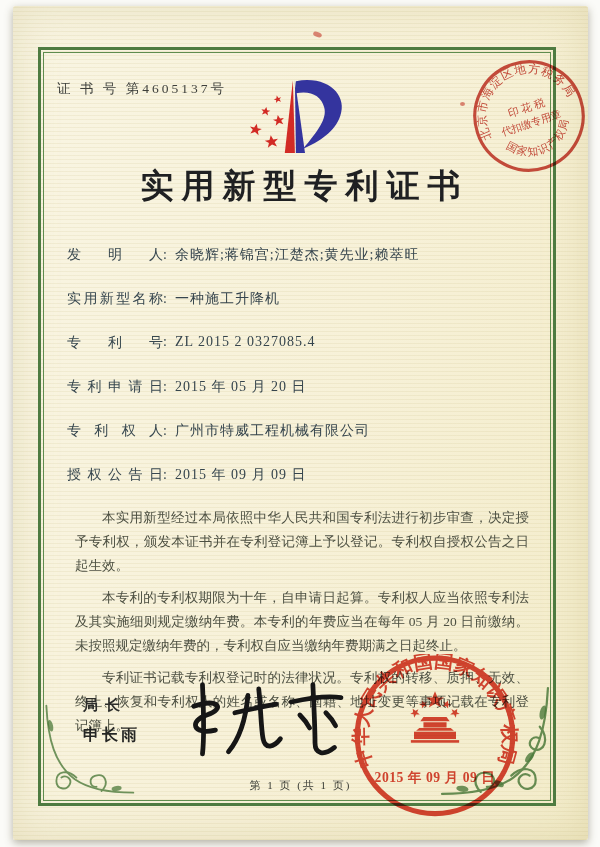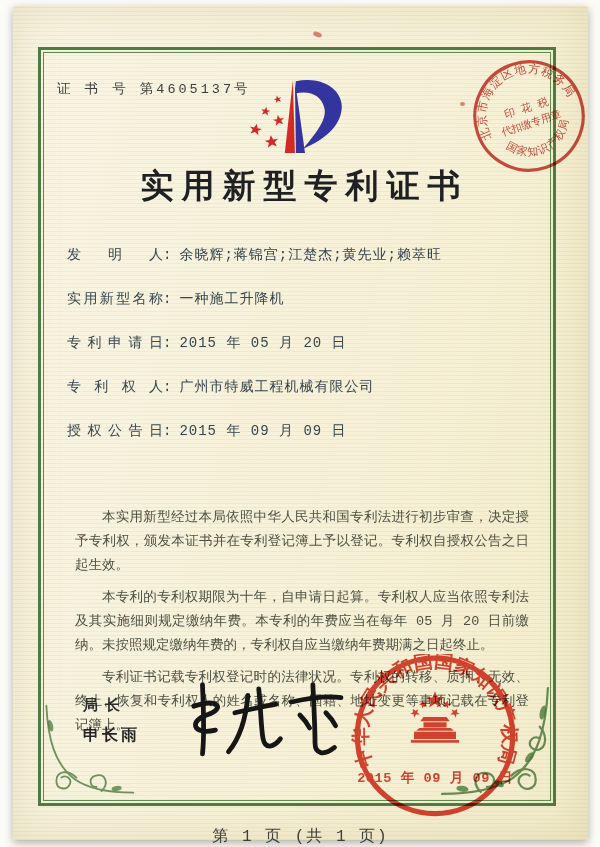--- a/index.html
+++ b/index.html
@@ -1,21 +1,21 @@
 <!DOCTYPE html>
 <html><head>
 <meta charset="utf-8">
 <style>
   html,body{margin:0;padding:0;}
   body{
     width:600px;height:847px;position:relative;overflow:hidden;
     background:#fbfbf8;
     font-family:"Liberation Serif","DejaVu Serif",serif;
   }
-  .photo{position:absolute;inset:0;font-family:Liberation Mono, monospace;}
+  .photo{position:absolute;inset:0;}
   .paper{
     position:absolute;left:13px;top:6px;width:575px;height:834px;
     background:
       repeating-linear-gradient(0deg, rgba(199,186,128,0.16) 0px, rgba(199,186,128,0.16) 1px, transparent 1px, transparent 4px),
       linear-gradient(105deg,#f9f5e3 0%,#f7f1d8 55%,#f3ecca 100%);
     box-shadow:0 3px 9px rgba(90,85,60,0.45), inset 0 0 46px rgba(188,172,108,0.28);
     border-radius:2px;
   }
   .frame-outer{
     position:absolute;left:25px;top:41px;width:512px;height:753px;
@@ -47,21 +47,21 @@
     position:absolute;left:54px;top:492px;width:470px;
     font-size:13.5px;line-height:24px;color:#4d5042;text-align:justify;
   }
   .paras p{margin:8px;text-indent:2em;}
   .signer-title{position:absolute;left:70px;top:690px;font-size:15px;letter-spacing:7px;color:#2d2e2c;font-weight:600;}
   .signer-name{position:absolute;left:70px;top:719px;font-size:16px;letter-spacing:3px;color:#252624;font-weight:700;}
   .signature{position:absolute;left:150px;top:670px;width:185px;height:92px;}
   .seal{position:absolute;left:338px;top:648px;width:168px;height:168px;opacity:0.93;mix-blend-mode:multiply;}
   .footer-page{
     position:absolute;left:0;top:772px;width:100%;text-align:center;
-    font-size:16px;letter-spacing:2px;color:#3c3e38;margin-top:48px;
+    font-size:11px;letter-spacing:2px;color:#3c3e38;
   }
   .flourish{position:absolute;width:112px;height:112px;}
   .flourish.br{right:36px;bottom:42px;}
   .flourish.bl{left:30px;bottom:44px;transform:scaleX(-1);width:92px;height:92px;}
   .speck{position:absolute;border-radius:50%;background:#c43a2c;opacity:.6;}
   .speck.s1{left:300px;top:26px;width:9px;height:5px;transform:rotate(20deg);}
   .speck.s2{left:447px;top:96px;width:5px;height:4px;}
 </style>
 </head>
 <body>
@@ -137,20 +137,23 @@
     </svg>
 
     <h1 class="title">实用新型专利证书</h1>
 
     <div class="fields">
       <div class="frow">
         <span class="flabel">发明人</span><span class="fcolon">:</span><span class="fvalue">余晓辉;蒋锦宫;江楚杰;黄先业;赖萃旺</span>
       </div>
       <div class="frow">
         <span class="flabel">实用新型名称</span><span class="fcolon">:</span><span class="fvalue">一种施工升降机</span>
+      </div>
+      <div class="frow">
+        <span class="flabel">专利号</span><span class="fcolon">:</span><span class="fvalue">ZL 2015 2 0327085.4</span>
       </div>
       <div class="frow">
         <span class="flabel">专利申请日</span><span class="fcolon">:</span><span class="fvalue">2015 年 05 月 20 日</span>
       </div>
       <div class="frow">
         <span class="flabel">专利权人</span><span class="fcolon">:</span><span class="fvalue">广州市特威工程机械有限公司</span>
       </div>
       <div class="frow">
         <span class="flabel">授权公告日</span><span class="fcolon">:</span><span class="fvalue">2015 年 09 月 09 日</span>
       </div>

